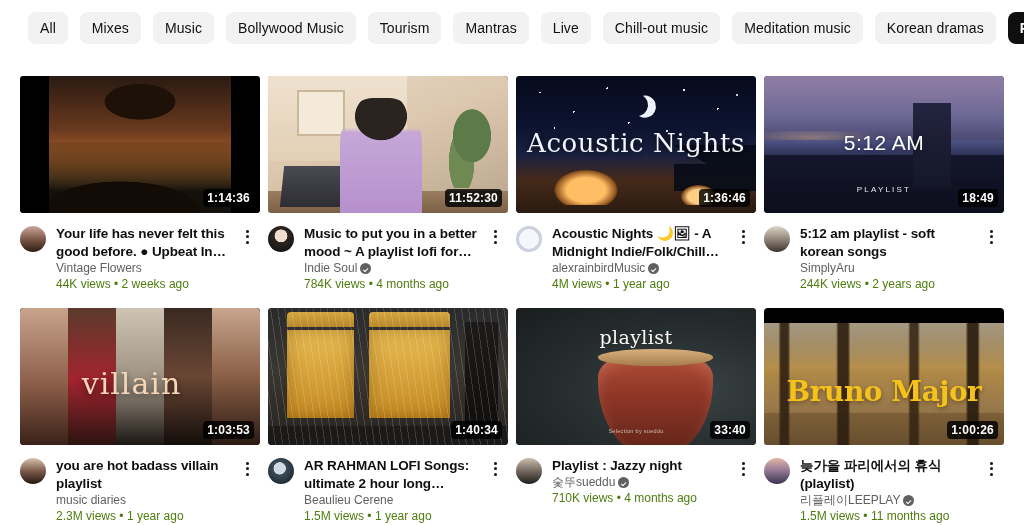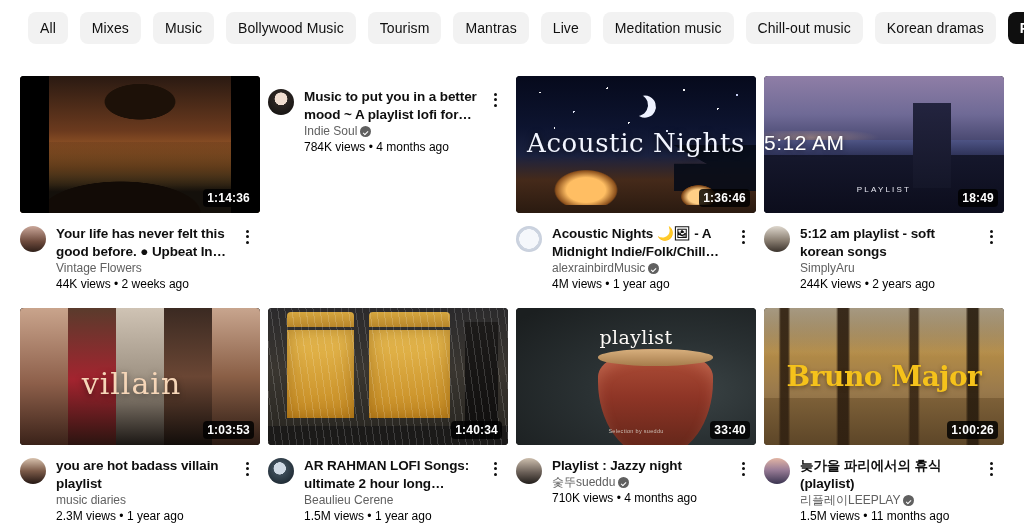--- a/index.html
+++ b/index.html
@@ -143,21 +143,21 @@
     content: "";
     position: absolute;
     left: 2.6px; top: 4.6px;
     width: 4px; height: 1.7px;
     border-left: 1.5px solid #fff;
     border-bottom: 1.5px solid #fff;
     transform: rotate(-45deg);
   }
   .stats {
     font-size: 12px;
-    color: #000000;
+    color: #4d7c0f;
     line-height: 15px;
     margin-top: 1px;
     white-space: nowrap;
   }
   .kebab {
     flex: 0 0 auto;
     width: 22px;
     margin-left: 4px;
     padding-top: 2px;
     text-align: center;
@@ -241,21 +241,21 @@
 
   .t4 { background: linear-gradient(180deg,#8f7ea6 0%,#6f6a96 28%,#3c3d64 54%,#1d2040 72%,#131529 100%); }
   .t4-water { position:absolute; left:0; right:0; top:47%; height:12%;
     background: linear-gradient(180deg,#4e5587,#2b2f54); opacity:.9; }
   .t4-tower { position:absolute; left:62%; top:20%; width:16%; height:62%;
     background: linear-gradient(180deg,#23243f,#141628); }
   .t4-sky-g { position:absolute; left:0; right:0; top:40%; height:10%;
     background: radial-gradient(ellipse 40% 100% at 20% 50%, rgba(255,200,140,.35), transparent 70%); }
   .t4-ground { position:absolute; left:0; right:0; bottom:0; height:42%;
     background: linear-gradient(180deg,#15172c,#0c0d1c); }
-  .t4-time { position:absolute; left:0; right:0; top:40%; 
+  .t4-time { position:absolute; left:0; right:0; top:40%; text-align:center;
     color:#fff; font-size:21px; font-weight:400; letter-spacing:.5px;
     text-shadow:0 1px 5px rgba(0,0,0,.5); }
   .t4-sub { position:absolute; left:0; right:0; bottom:14%; text-align:center;
     color:#e8e8f2; font-size:8px; letter-spacing:2.2px; }
 
   .t5 { background:#1a1110; display:flex; }
   .t5 .pane { flex:1 1 20%; position:relative; }
   .t5 .p1 { background: linear-gradient(180deg,#c9a48c 0%,#8d5f4a 55%,#3a2219 100%); }
   .t5 .p2 { background: linear-gradient(180deg,#5a3b2c 0%,#a3242f 52%,#2b1410 100%); }
   .t5 .p3 { background: linear-gradient(180deg,#cfc3b4 0%,#9b8f80 55%,#1b1714 100%); }
@@ -287,21 +287,21 @@
     border-radius: 48% 48% 46% 46% / 26% 26% 70% 70%;
     background: linear-gradient(180deg,#b3523a 0%,#8e3526 45%,#5d2418 100%);
     box-shadow: inset 0 8px 14px rgba(255,180,150,.22); }
   .t7-rim { position:absolute; left:34%; top:30%; width:48%; height:12%;
     border-radius:50%; background: linear-gradient(180deg,#d8b07e,#a67c4c); }
   .t7-title { position:absolute; left:0; right:0; top:13%; text-align:center;
     color:#fdfaf6; font-family:"DejaVu Serif", serif; font-size:19px; letter-spacing:.4px; }
   .t7-credit { position:absolute; left:0; right:0; bottom:7%; text-align:center;
     color:#cbbfb4; font-size:5.5px; line-height:8px; letter-spacing:.3px; }
 
-  .t8 { background: linear-gradient(180deg,#6b5a3e 0%,#b38b46 32%,#9a7a4c 60%,#6d5434 100%); }
+  .t8 { background: linear-gradient(180deg,#6b5a3e 0%,#b38b46 32%,#9a7a4c 60%,#6d5434 100%); margin-top: 15px; }
   .t8-trees { position:absolute; inset:0;
     background:
       linear-gradient(90deg, transparent 6%, rgba(50,34,18,.92) 7% 10%, transparent 11%),
       linear-gradient(90deg, transparent 30%, rgba(45,30,16,.9) 31% 35%, transparent 36%),
       linear-gradient(90deg, transparent 60%, rgba(50,34,18,.85) 61% 64%, transparent 65%),
       linear-gradient(90deg, transparent 84%, rgba(40,28,14,.9) 85% 89%, transparent 90%);
   }
   .t8-sky { position:absolute; left:0; right:0; top:0; height:36%;
     background: linear-gradient(180deg, rgba(215,205,185,.55), transparent); }
   .t8-ground { position:absolute; left:0; right:0; bottom:0; height:34%;
@@ -332,22 +332,22 @@
 </div>
 
 <div id="chip-bar">
   <div class="chip">All</div>
   <div class="chip">Mixes</div>
   <div class="chip">Music</div>
   <div class="chip">Bollywood Music</div>
   <div class="chip">Tourism</div>
   <div class="chip">Mantras</div>
   <div class="chip">Live</div>
+  <div class="chip">Chill-out music</div>
   <div class="chip">Meditation music</div>
-  <div class="chip">Chill-out music</div>
   <div class="chip">Korean dramas</div>
   <div class="chip active">Playlists</div>
 
 </div>
 
 <div id="grid">
 
   <div class="card">
     <div class="thumb-wrap">
       <div class="thumb t1">
@@ -371,20 +371,31 @@
       </div>
       <div class="kebab">
           <span></span>
           <span></span>
           <span></span>
         </div>
     </div>
   </div>
 
   <div class="card">
+    <div class="thumb-wrap">
+      <div class="thumb t2">
+        <div class="t2-wall"></div>
+        <div class="t2-poster"></div>
+        <div class="t2-plant"></div>
+        <div class="t2-desk"></div>
+        <div class="t2-laptop"></div>
+        <div class="t2-girl"></div>
+      </div>
+      <div class="duration">11:52:30</div>
+    </div>
     <div class="meta-row">
       <div class="avatar av-b">
           <div class="avatar-img"></div>
         </div>
       <div class="meta-text">
         <div class="vid-title">Music to put you in a better mood ~ A playlist lofi for study, relax, stres…</div>
         <div class="channel">
           <span>Indie Soul</span>
           <span class="verified"></span>
         </div>

